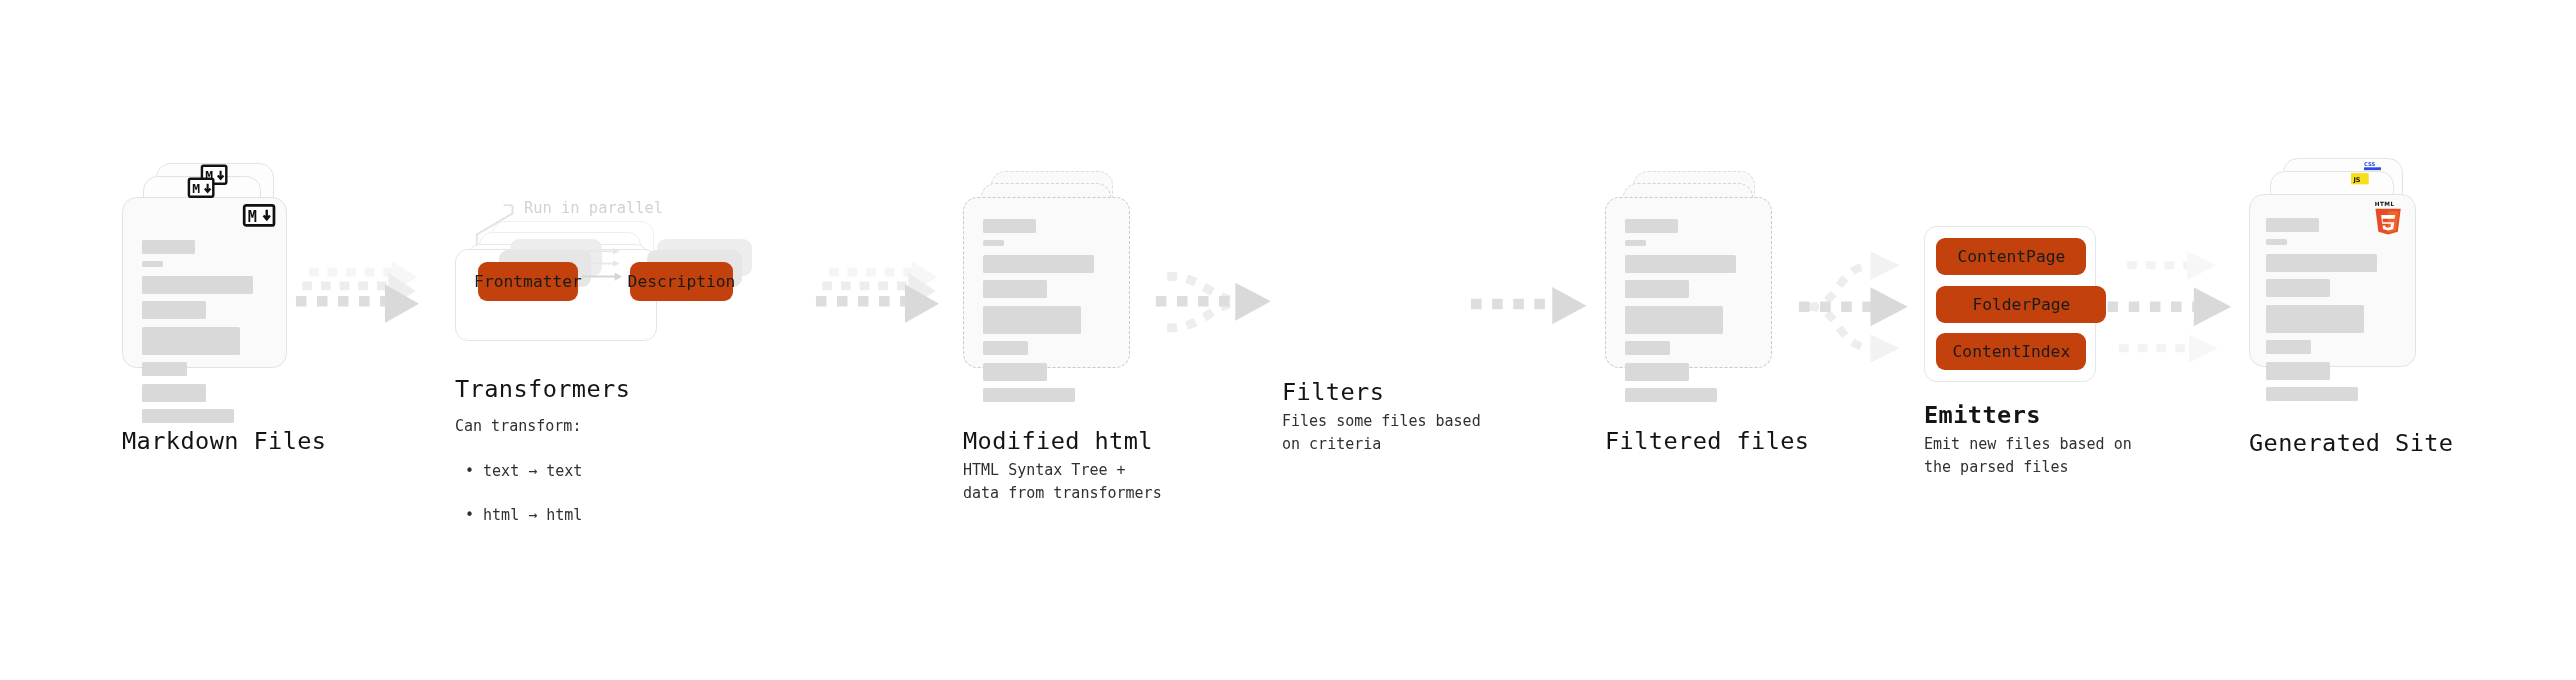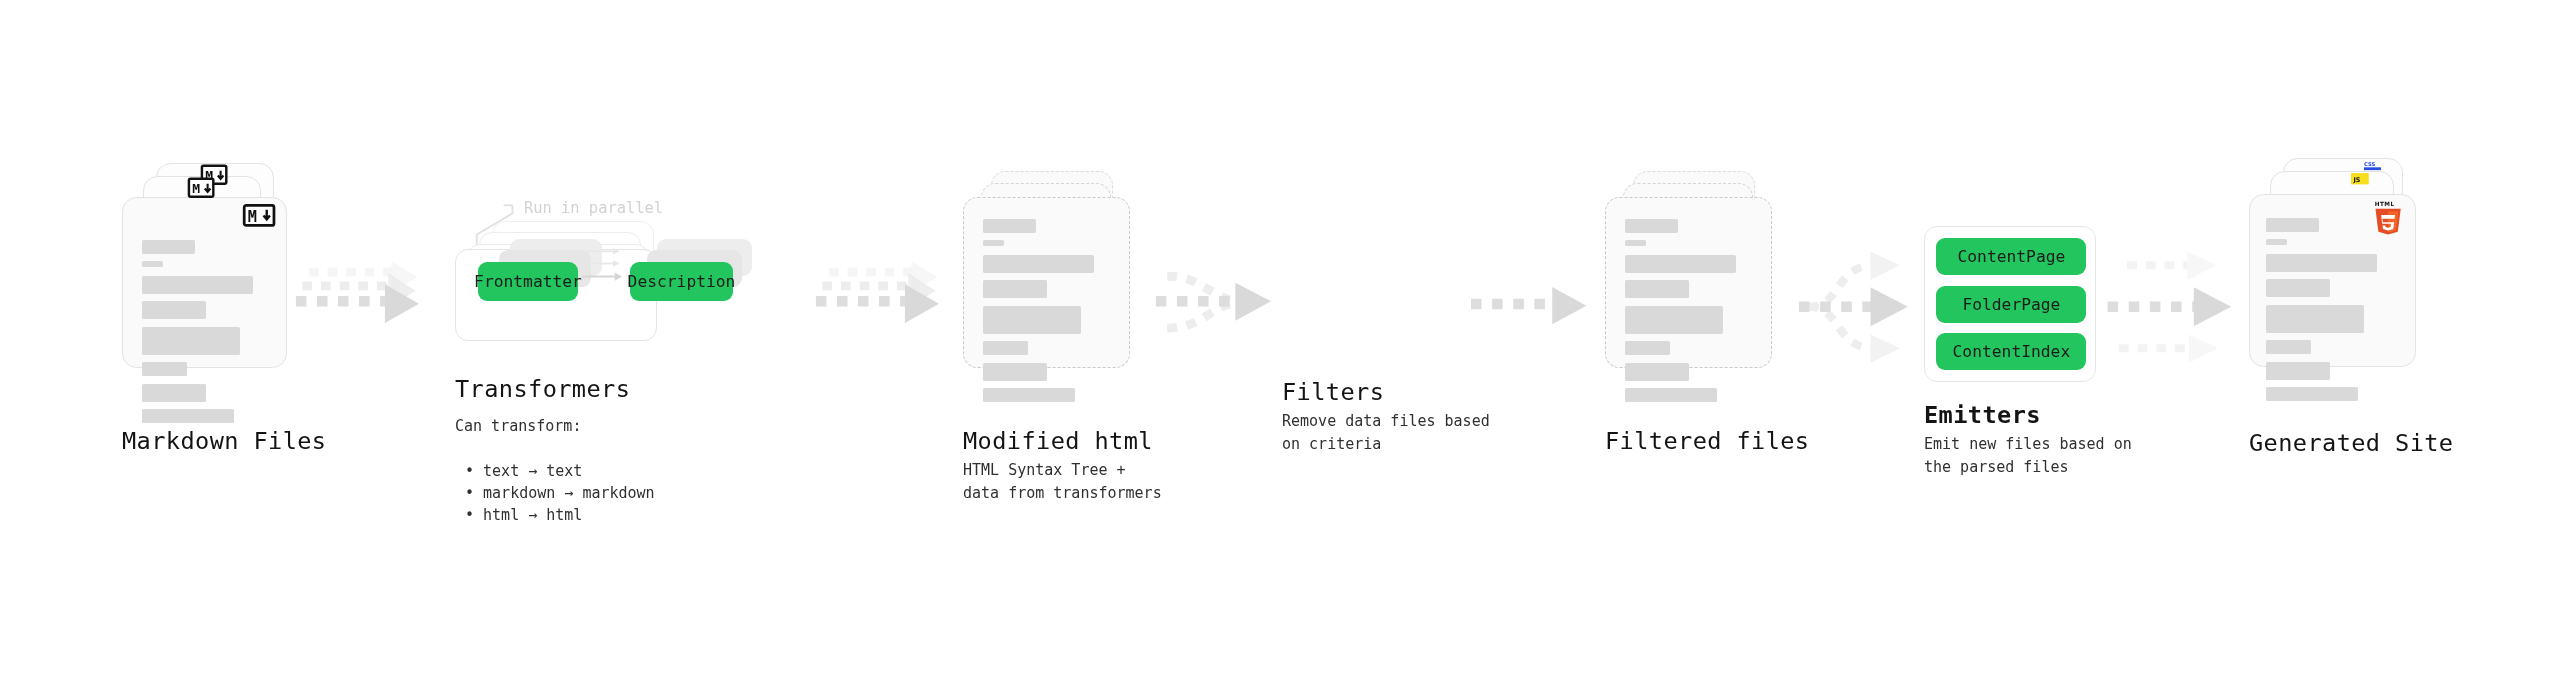--- a/index.html
+++ b/index.html
@@ -47,21 +47,21 @@
   
   .groupbox{
     position:absolute;
     border:1.6px solid #e6e6e6;
     border-radius:13px;
     background:#ffffff;
     box-sizing:border-box;
   }
   .chip{
     position:absolute;
-    background:#22c55e;
+    background:#c2410c;
     border-radius:9px;
     display:flex;align-items:center;justify-content:center;
     font-size:16.3px;
     color:#1b1b1b;
     box-sizing:border-box;
     white-space:nowrap;
   }
   .chip.ghost1{background:#e6e6e6;}
   .chip.ghost2{background:#ededed;}
 
@@ -165,23 +165,20 @@
     <div class="chip" style="left:175px;top:41px;width:103px;height:39px;">
       <span>Description</span>
     </div>
   </div>
 
   <div class="title" style="left:455px;top:375px;">Transformers</div>
   <div class="subtitle" style="left:455px;top:415px;">Can transform:</div>
   <div class="subtitle" style="left:465px;top:437px;">
     <span>•&nbsp;</span><span>text  →  text</span>
   </div>
-  <div class="subtitle" style="left:465px;top:459px;">
-    <span>•&nbsp;</span><span>markdown  →  markdown</span>
-  </div>
   <div class="subtitle" style="left:465px;top:481px;">
     <span>•&nbsp;</span><span>html  →  html</span>
   </div>
 
   <svg width="130" height="89" style="left:827px;top:260px;" viewBox="0 0 160 110">
     <g opacity="0.45">
       <line x1="2" y1="15" x2="108" y2="15" stroke="#e9e9e9" stroke-width="11" stroke-dasharray="12 11"></line>
       <polygon points="104,1 136,21 104,41" fill="#eeeeee"></polygon>
     </g>
     <g opacity="0.7">
@@ -215,21 +212,21 @@
 data from transformers</div>
 
   <svg width="150" height="98" style="left:1138px;top:258px;" viewBox="0 0 185 120">
     <path d="M36 22 C 80 22, 90 50, 122 52" fill="none" stroke="#ededed" stroke-width="11" stroke-dasharray="12 12"></path>
     <path d="M36 86 C 80 86, 90 58, 122 54" fill="none" stroke="#ededed" stroke-width="11" stroke-dasharray="12 12"></path>
     <line x1="22" y1="53" x2="126" y2="53" stroke="#dddddd" stroke-width="13" stroke-dasharray="13 13"></line>
     <polygon points="120,30 164,53 120,77" fill="#d9d9d9"></polygon>
   </svg>
 
   <div class="title" style="left:1282px;top:378px;">Filters</div>
-  <div class="subtitle" style="left:1282px;top:410px;">Remove data files based
+  <div class="subtitle" style="left:1282px;top:410px;">Files some files based
 on criteria</div>
 
   <svg width="130" height="49" style="left:1471px;top:286px;" viewBox="0 0 160 60">
     <line x1="0" y1="22" x2="104" y2="22" stroke="#dddddd" stroke-width="13" stroke-dasharray="13 13"></line>
     <polygon points="100,1 142,24 100,47" fill="#d9d9d9"></polygon>
   </svg>
 
   <div class="docstack" style="left:1605px;top:163px;">
     <div class="doccard dashed" style="left:28.4px;top:8.1px;width:122px;height:49px;border-color:#dcdcdc;"></div>
     <div class="doccard dashed" style="left:18px;top:19.5px;width:130px;height:49px;border-color:#d4d4d4;"></div>
@@ -254,21 +251,21 @@
     <polygon points="116,19 152,36 116,54" fill="#f2f2f2"></polygon>
     <line x1="28" y1="87" x2="120" y2="87" stroke="#dddddd" stroke-width="13" stroke-dasharray="13 13"></line>
     <polygon points="116,63 162,87 116,111" fill="#d9d9d9"></polygon>
     <polygon points="116,121 152,138 116,156" fill="#f2f2f2"></polygon>
   </svg>
 
   <div class="groupbox" style="left:1924px;top:226px;width:172px;height:156px;">
     <div class="chip" style="left:11.4px;top:11.4px;width:150px;height:37px;">
       <span>ContentPage</span>
     </div>
-    <div class="chip" style="left:11.4px;top:59px;width:150px;height:37px;">
+    <div class="chip" style="left:11.4px;top:59px;width:170px;height:37px;">
       <span>FolderPage</span>
     </div>
     <div class="chip" style="left:11.4px;top:106px;width:150px;height:37px;">
       <span>ContentIndex</span>
     </div>
   </div>
   <div class="title" style="left:1924px;top:401px;font-weight:bold;">Emitters</div>
   <div class="subtitle" style="left:1924px;top:433px;">Emit new files based on
 the parsed files</div>
 

